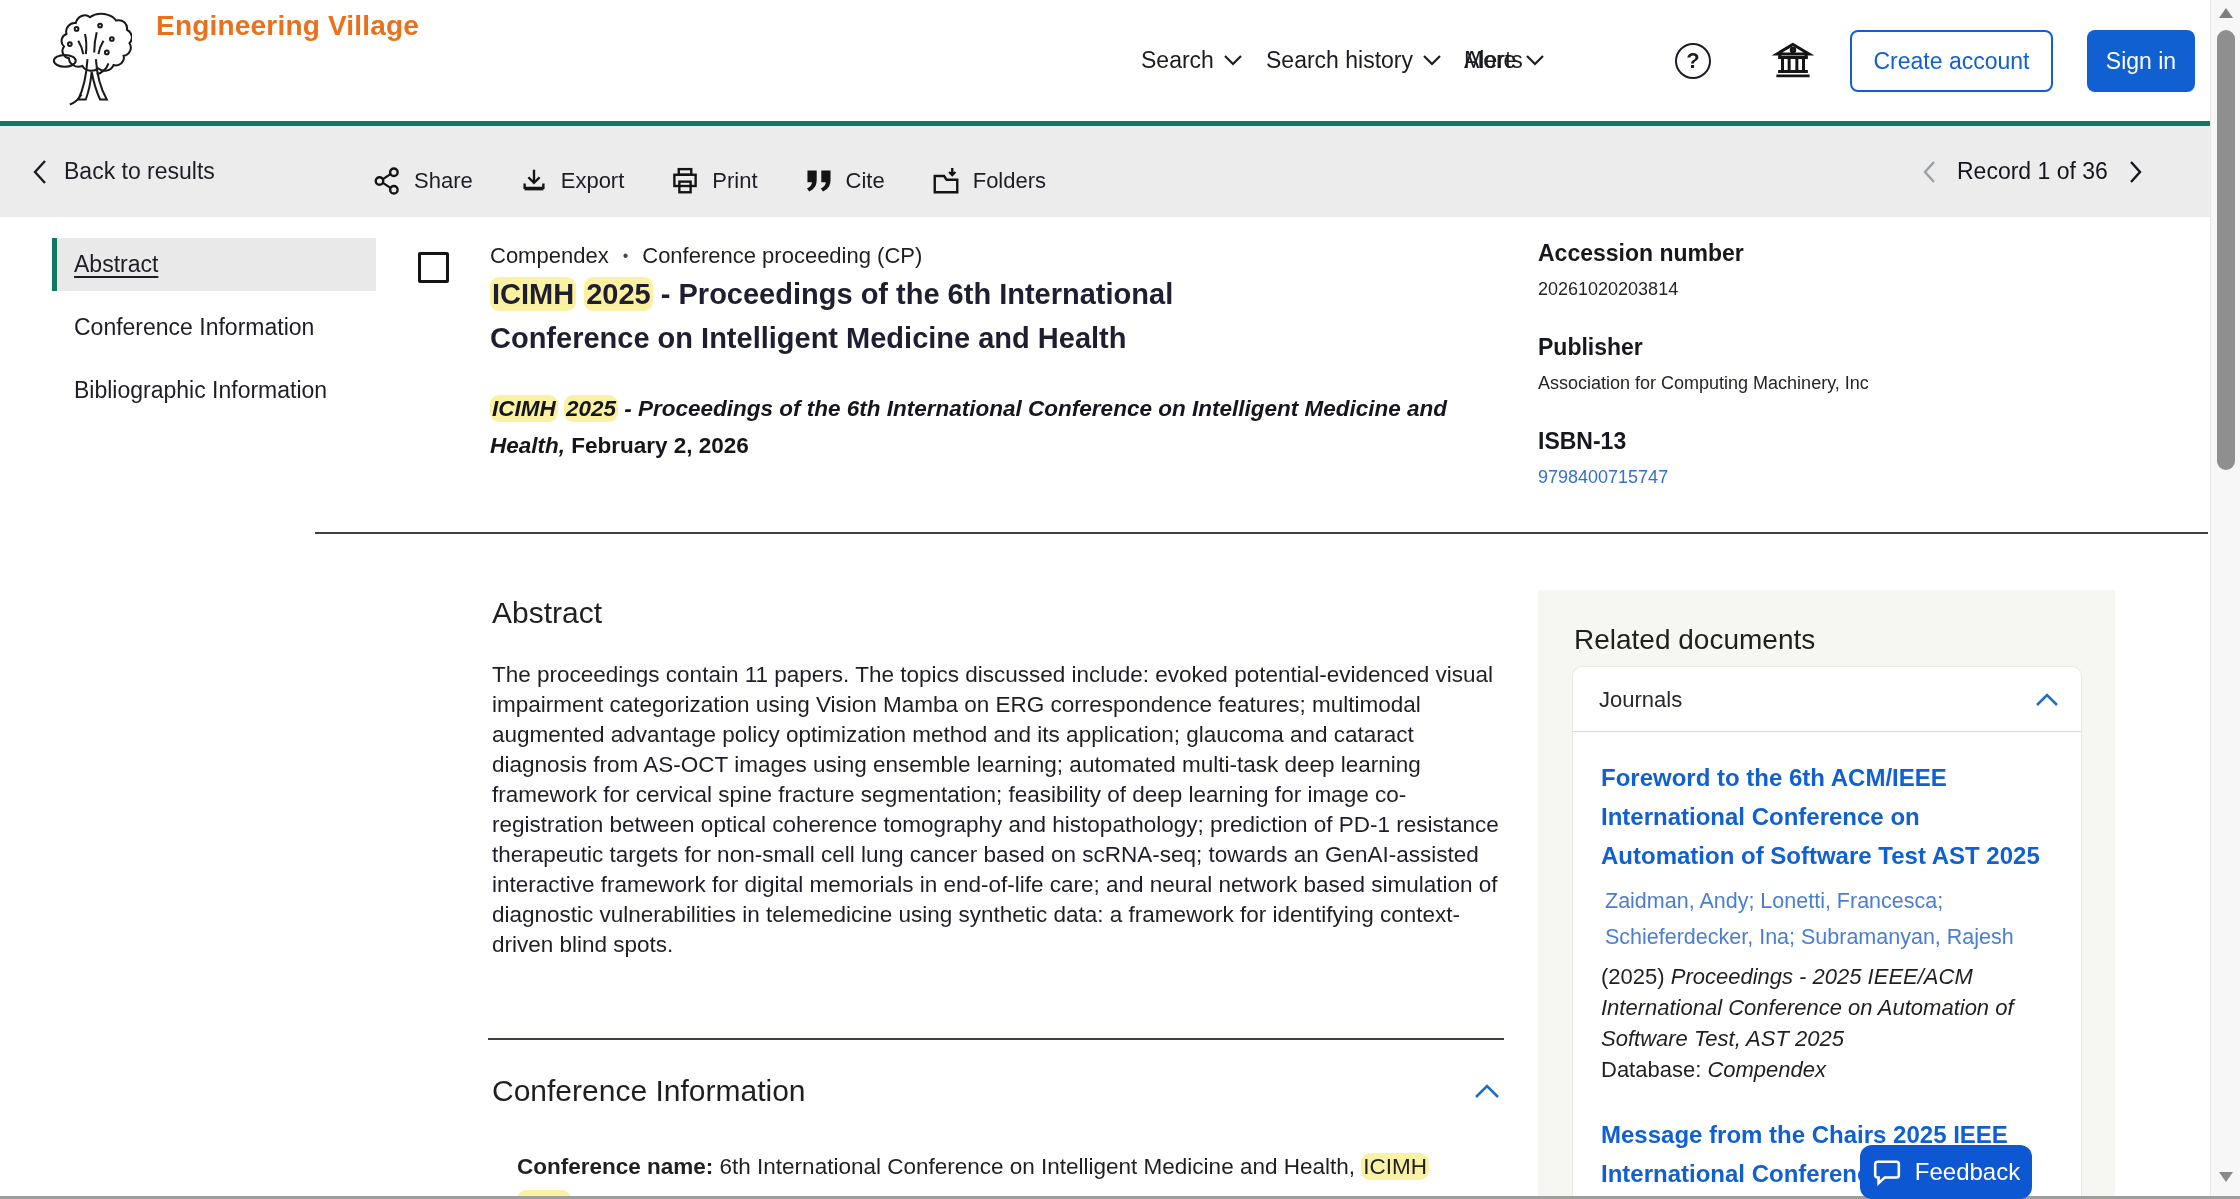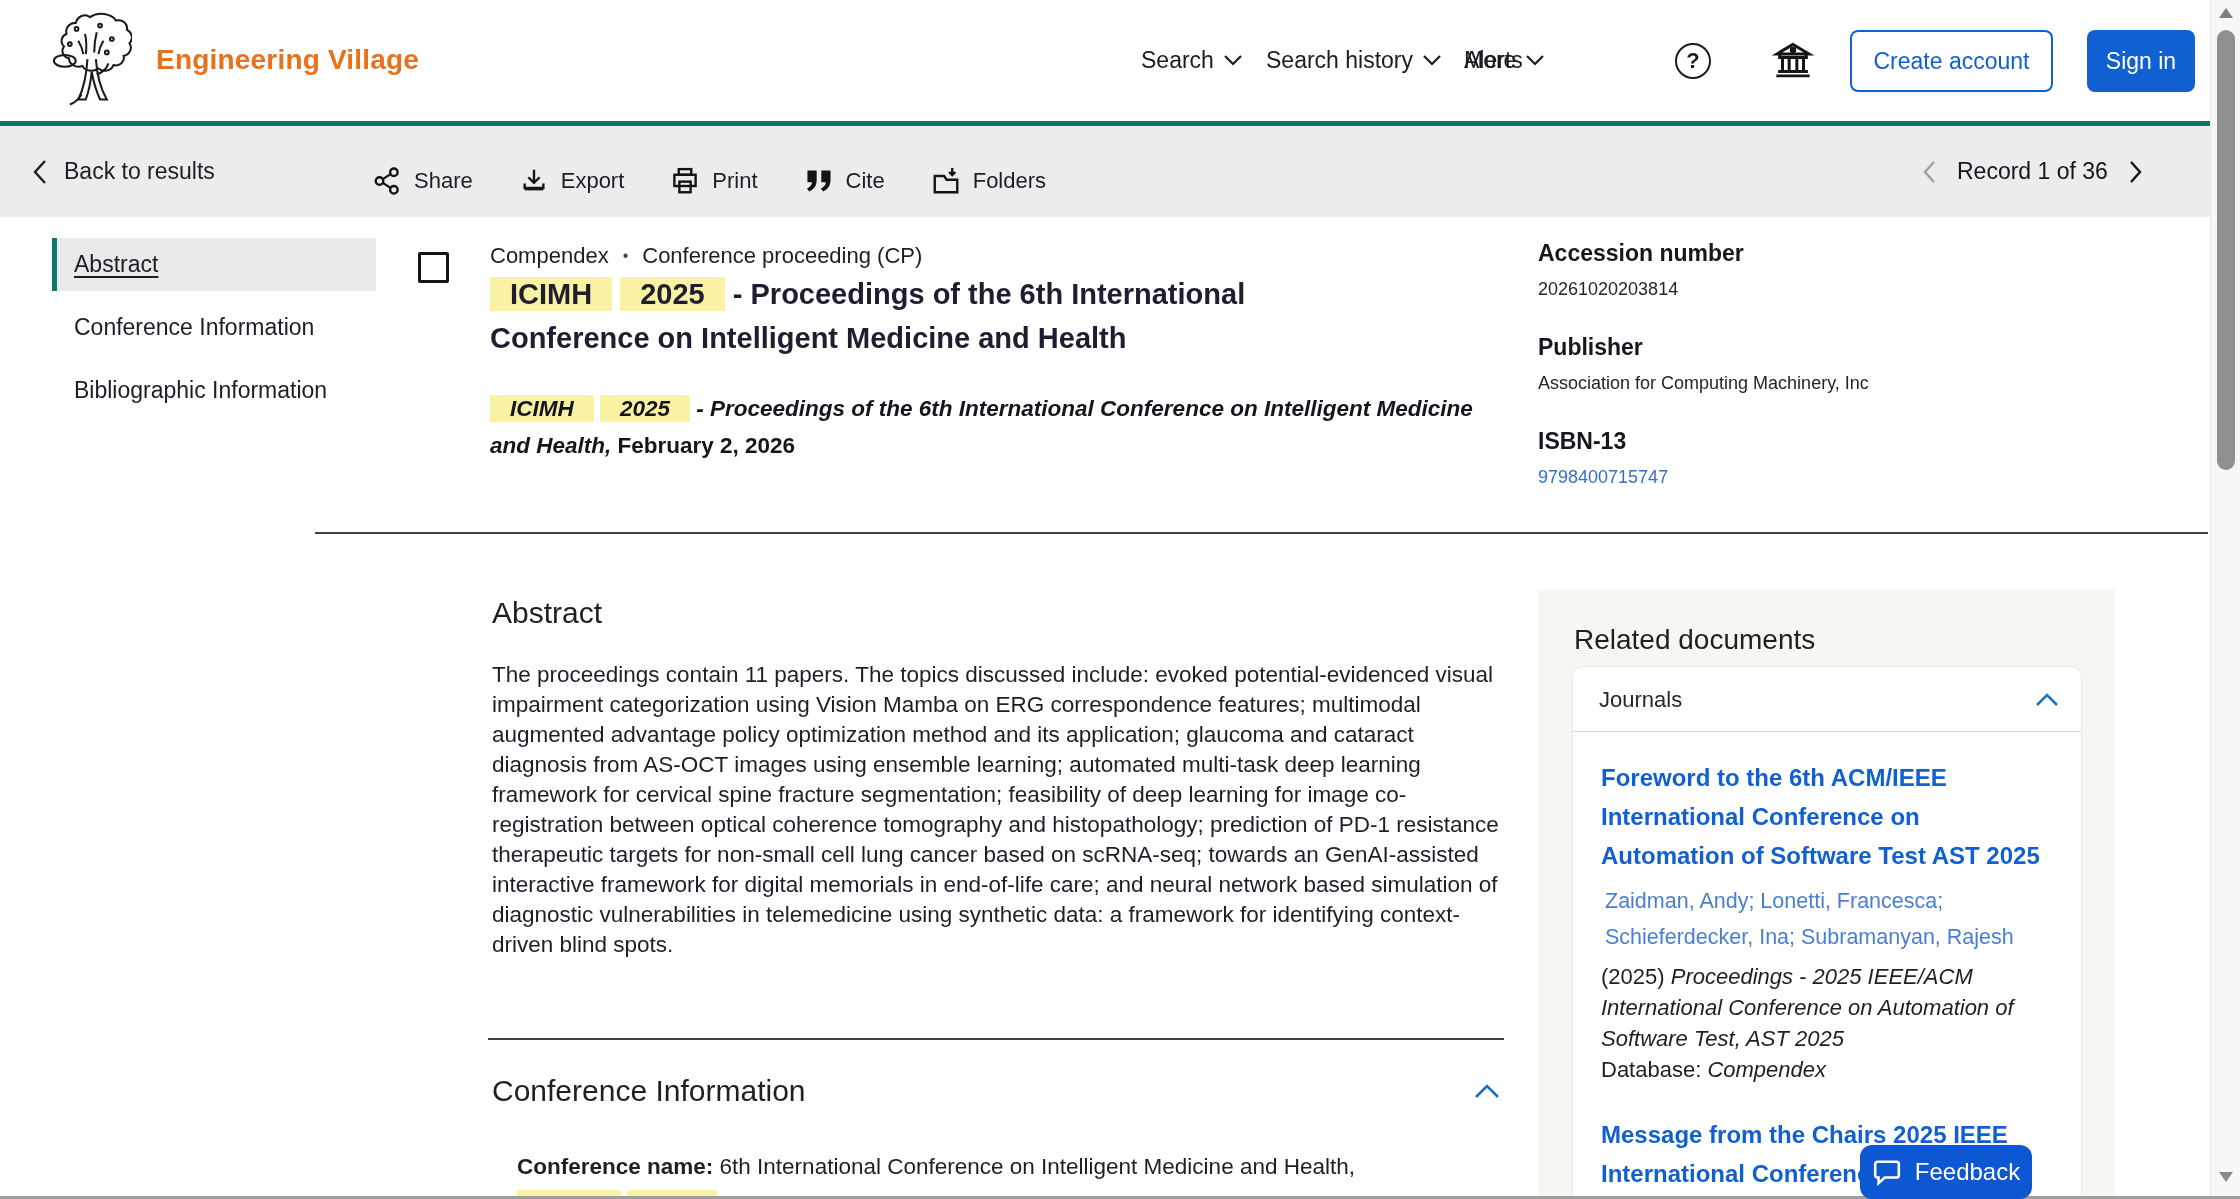--- a/index.html
+++ b/index.html
@@ -12,21 +12,21 @@
     --toolbar:#ececec;
     --hl:#faf2a3;
     --panel:#f6f6f3;
   }
   *{margin:0;padding:0;box-sizing:border-box;}
   html,body{width:2240px;height:1199px;overflow:hidden;background:#fff;
     font-family:"Liberation Sans", sans-serif;color:var(--ink);}
 
   
   .header{position:absolute;top:0;left:0;width:2210px;height:121px;background:#fff;}
-  .logo-wrap{position:absolute;left:48px;top:10px;display:flex;align-items:center;gap:24px;cursor:pointer;}
+  .logo-wrap{position:absolute;left:48px;top:10px;display:flex;gap:24px;cursor:pointer;}
   .brand{font-size:28px;font-weight:600;color:var(--orange);letter-spacing:.2px;}
   .nav-item{position:absolute;top:0;height:121px;display:flex;align-items:center;gap:10px;
     font-size:23px;color:#1b1b24;cursor:pointer;white-space:nowrap;}
   .chev{width:18px;height:11px;}
   .icon-btn{position:absolute;top:38px;width:46px;height:46px;display:flex;align-items:center;justify-content:center;cursor:pointer;}
   .help-circle{width:36px;height:36px;border:2.5px solid #1b1b24;border-radius:50%;
     display:flex;align-items:center;justify-content:center;font-size:22px;font-weight:700;color:#1b1b24;}
   .btn{position:absolute;top:30px;height:62px;border-radius:8px;font-size:23px;display:flex;
     align-items:center;justify-content:center;cursor:pointer;font-family:inherit;}
   .btn-outline{left:1850px;width:203px;background:#fff;border:2px solid var(--blue);color:var(--blue);}
@@ -46,21 +46,21 @@
   .sidebar{position:absolute;left:52px;top:238px;width:324px;}
   .side-item{font-size:23px;color:#1d1d26;padding:13px 0 13px 17px;margin-bottom:10px;cursor:pointer;border-left:5px solid transparent;}
   .side-item.active{background:#e9e9e9;border-left:5px solid var(--teal);text-decoration:underline;text-underline-offset:4px;}
 
   .checkbox{position:absolute;left:418px;top:252px;width:31px;height:31px;border:3px solid #141414;border-radius:2px;background:#fff;cursor:pointer;}
 
   
   .rec-meta-line{position:absolute;left:490px;top:243px;display:flex;align-items:center;gap:14px;font-size:22px;color:#1d1d26;}
   .dot{font-size:16px;color:#44444e;}
   .rec-title{position:absolute;left:490px;top:272px;width:810px;font-size:29px;line-height:44px;color:#1e1e30;}
-  .hl{background:var(--hl);padding:1px 20px;}
+  .hl{background:var(--hl);padding:1px 2px;border-radius:9px;}
   .rec-subtitle{position:absolute;left:490px;top:390px;width:1010px;font-size:22.5px;line-height:37px;font-weight:700;color:#15151e;}
   .it{font-style:italic;}
 
   
   .meta-col{position:absolute;left:1538px;top:240px;width:580px;}
   .meta-label{font-size:23px;font-weight:700;color:#171720;}
   .meta-value{font-size:18px;color:#24242e;margin-top:12px;}
   .meta-block{margin-bottom:34px;}
   .link{color:#3570cd;cursor:pointer;}
 

